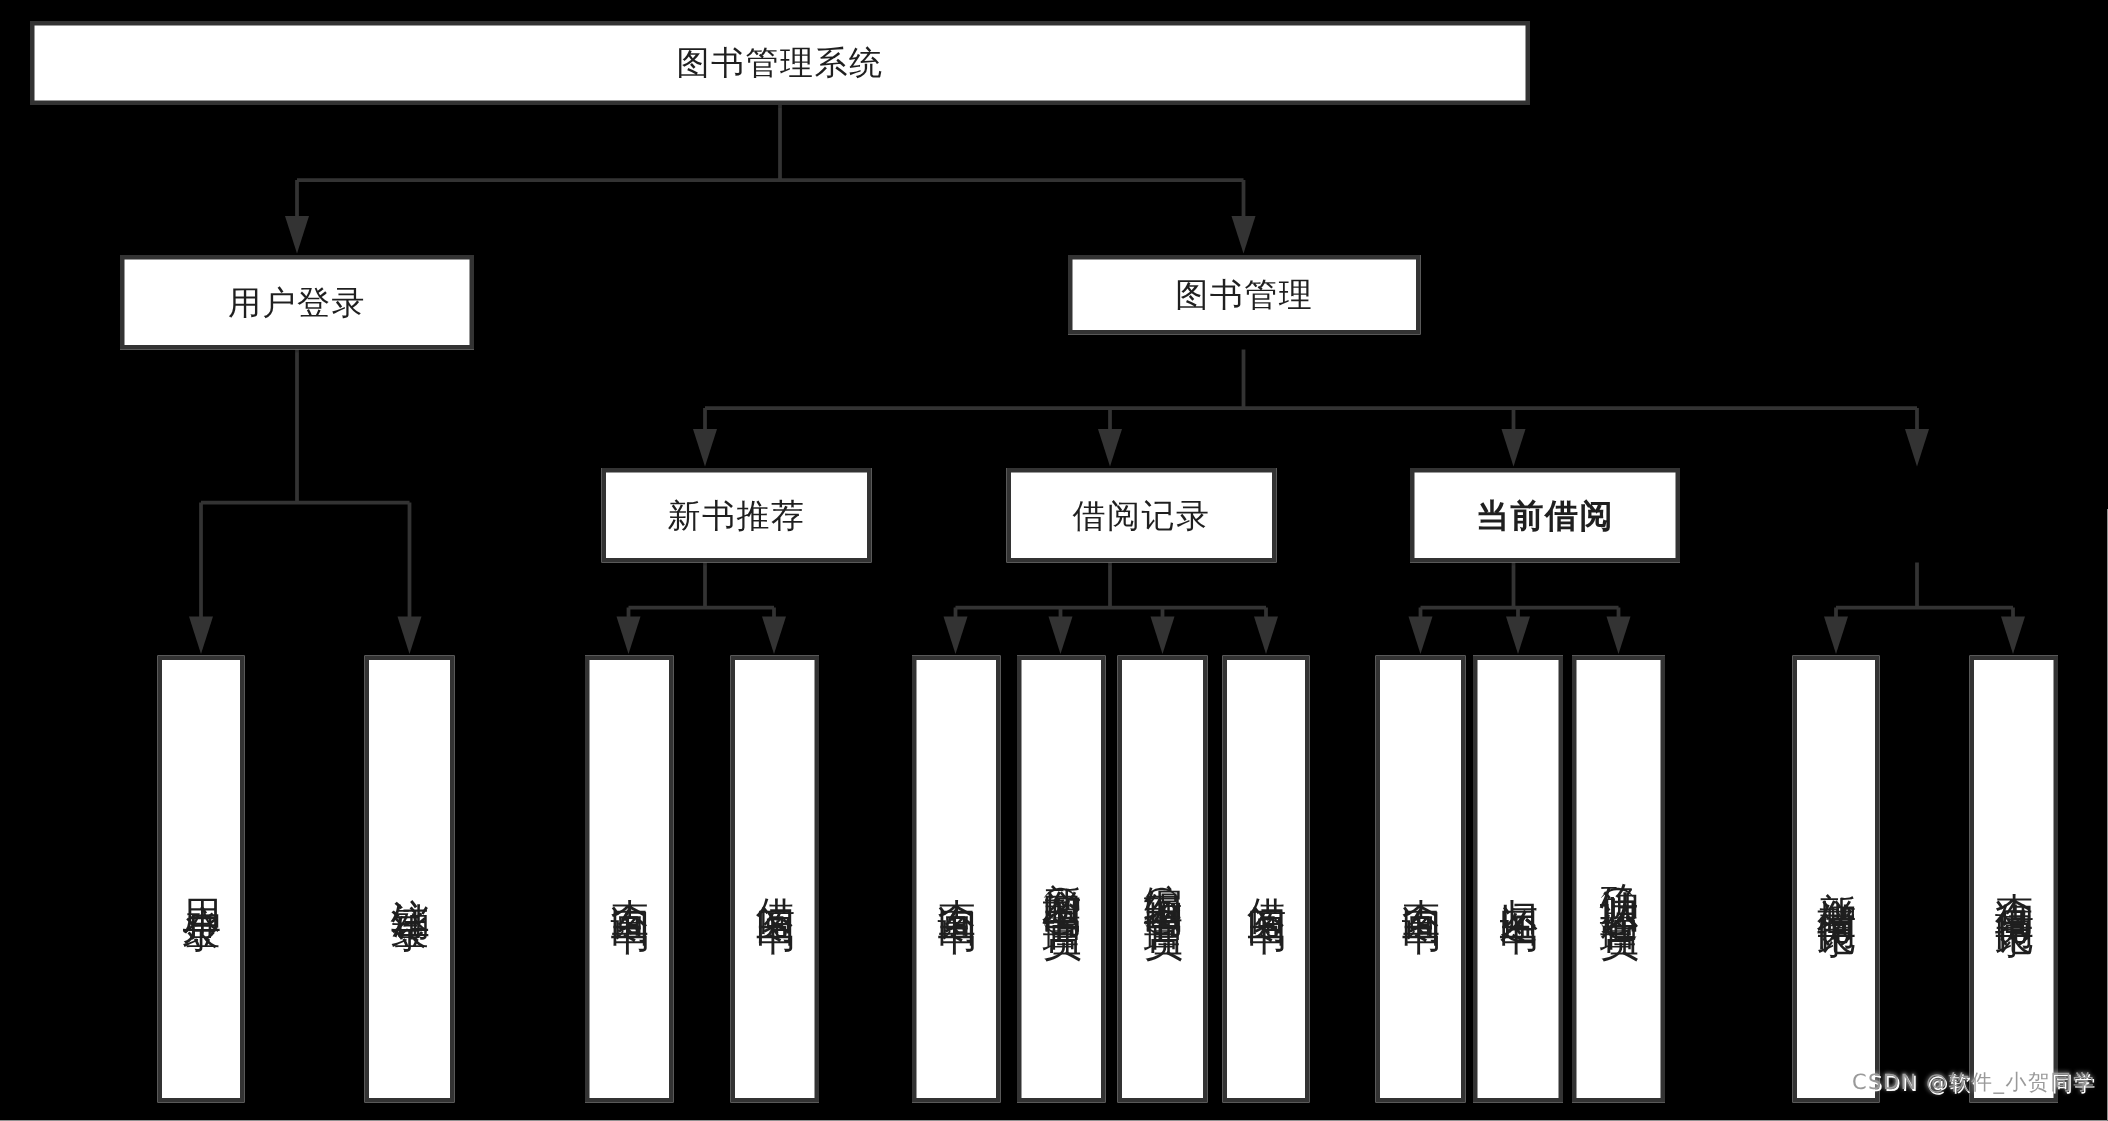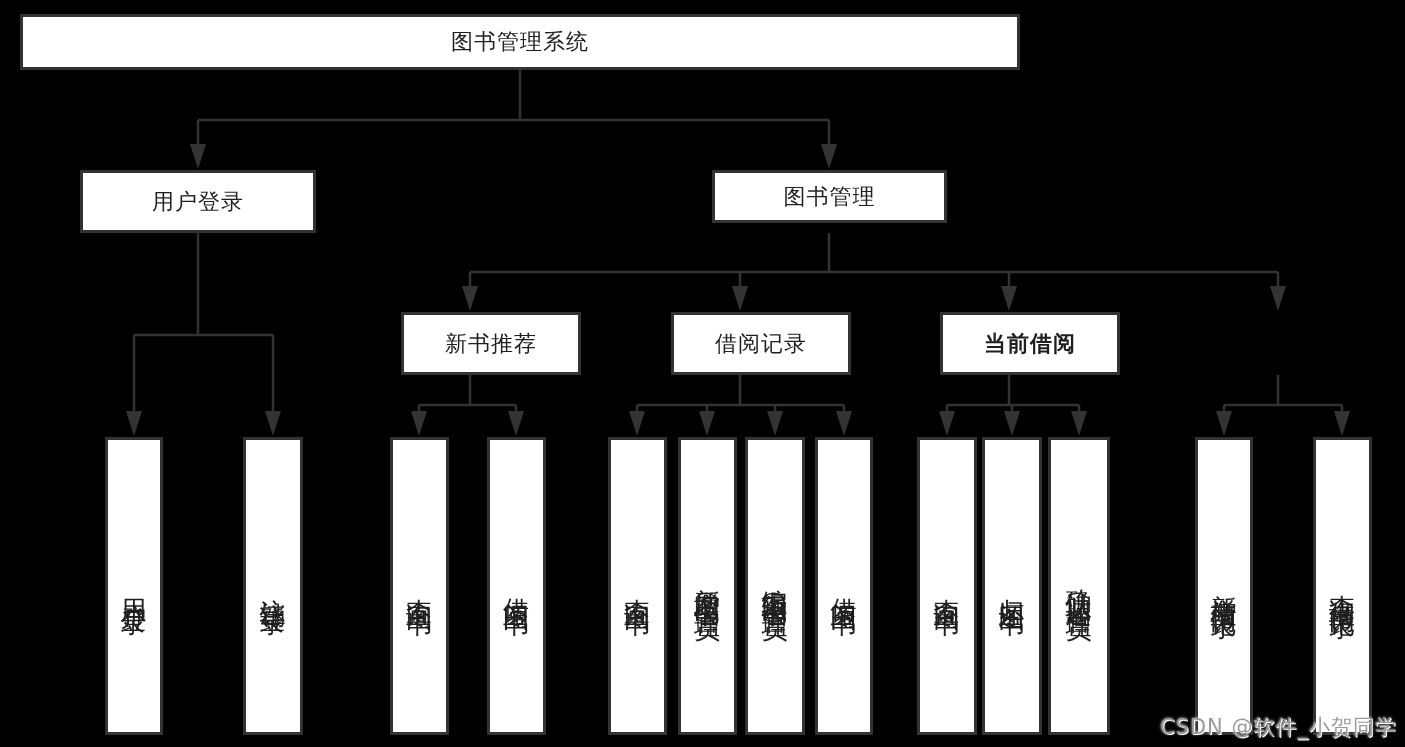--- a/index.html
+++ b/index.html
@@ -62,21 +62,21 @@
   .g3d { left: 815px;  width: 58px; }
   .g4a { left: 917px;  width: 60px; }
   .g4b { left: 982px;  width: 60px; }
   .g4c { left: 1048px; width: 62px; }
   .g5a { left: 1195px; width: 58px; }
   .g5b { left: 1313px; width: 59px; }
   #watermark {
     position: absolute;
     right: 8px;
     top: 713px;
-    font-size: 21px;
+    font-size: 14px;
     letter-spacing: 1px;
     color: #9a9a9a;
     text-shadow: 1px 1px 0 #ffffff, 0 0 3px #ffffff;
     white-space: nowrap;
   }
 </style>
 </head>
 <body>
 
 <div id="stage">

